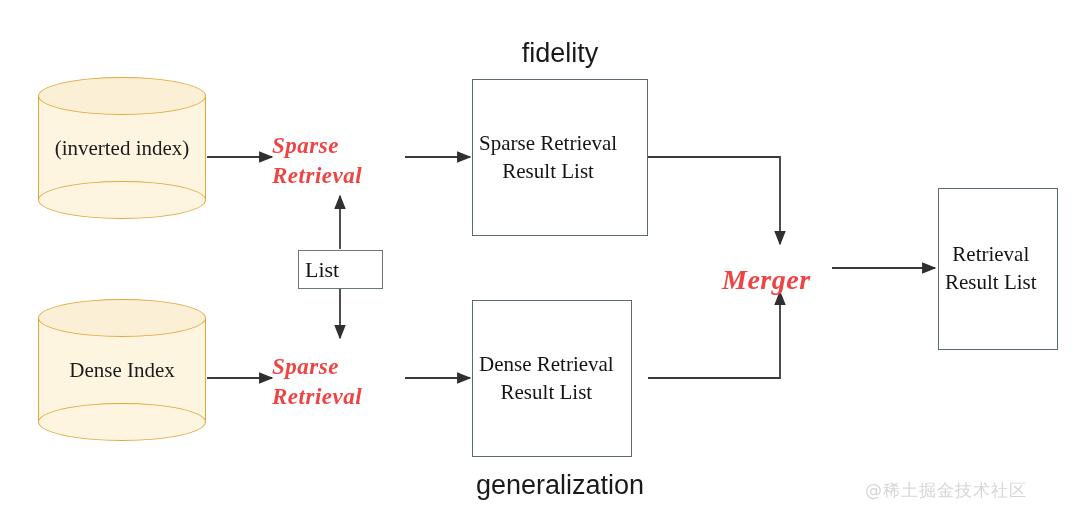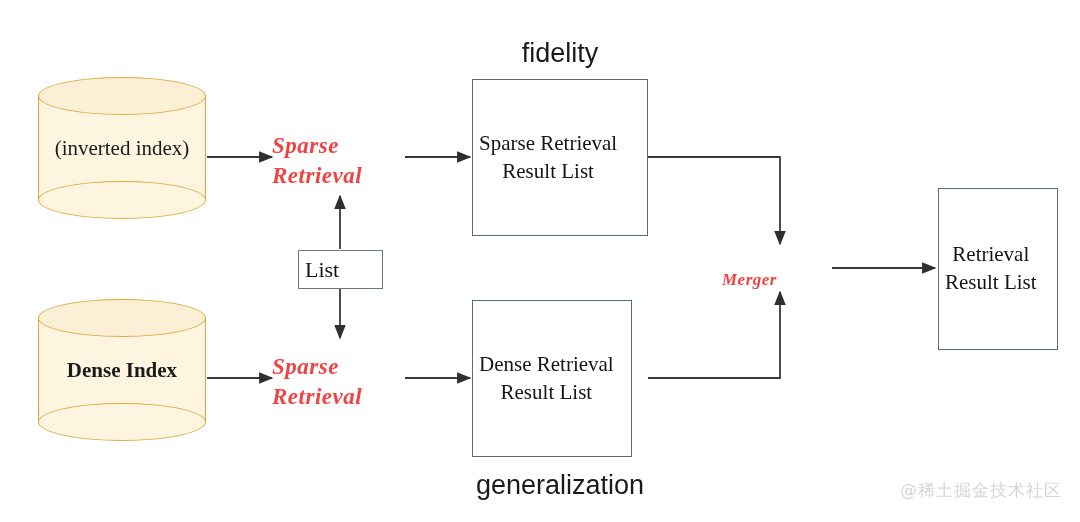--- a/index.html
+++ b/index.html
@@ -157,21 +157,21 @@
 
   <div class="cyl" style="left:38px; top:96px; width:168px; height:104px;">
     <div class="body"></div>
     <div class="bottom-cap"></div>
     <div class="top-cap"></div>
     <div class="cyl-label">
       <div>(inverted index)</div>
     </div>
   </div>
 
-  <div class="cyl" style="left:38px; top:318px; width:168px; height:104px;font-weight:bold;">
+  <div class="cyl" style="left:38px; top:318px; width:168px; height:104px;">
     <div class="body"></div>
     <div class="bottom-cap"></div>
     <div class="top-cap"></div>
     <div class="cyl-label">
       <div>Dense Index</div>
     </div>
   </div>
 
   <div class="italic-label" style="left:272px; top:131px; width:136px;">
     <div>Sparse</div>
@@ -194,30 +194,30 @@
     </div>
   </div>
 
   <div class="rect-box" style="left:472px; top:300px; width:160px; height:157px;">
     <div>
       <div>Dense Retrieval</div>
       <div>Result List</div>
     </div>
   </div>
 
-  <div class="italic-label" style="left:722px; top:269px; width:116px; font-size:17px;">
+  <div class="italic-label" style="left:722px; top:262px; width:116px; font-size:28px;">
     <span>Merger</span>
   </div>
 
   <div class="rect-box" style="left:938px; top:188px; width:120px; height:162px;">
     <div>
       <div>Retrieval</div>
       <div>Result List</div>
     </div>
   </div>
 
   <div class="annot" style="left:472px; top:38px; width:176px;">fidelity</div>
 
   <div class="annot" style="left:428px; top:470px; width:264px;">generalization</div>
 
-  <div class="watermark" style="left:900px; top:479px;">@稀土掘金技术社区</div>
+  <div class="watermark" style="left:865px; top:479px;">@稀土掘金技术社区</div>
 
 </div>
 
 </body></html>

